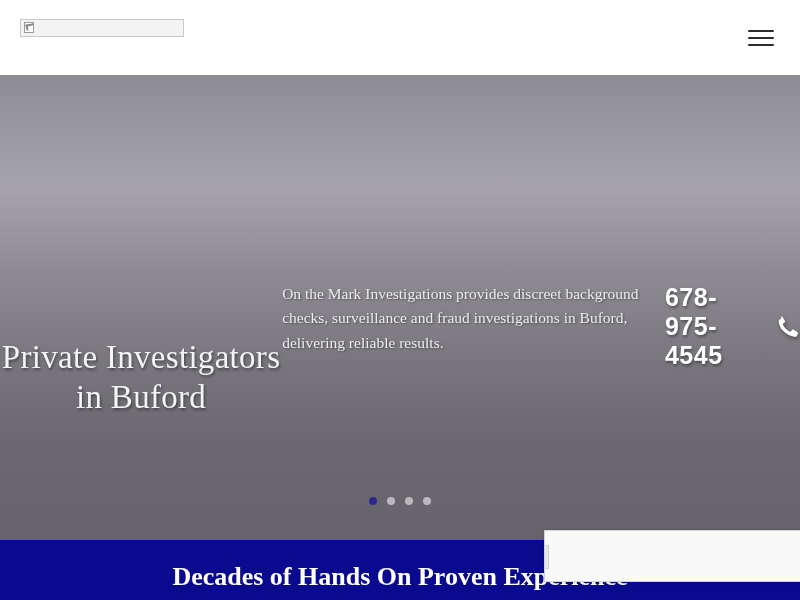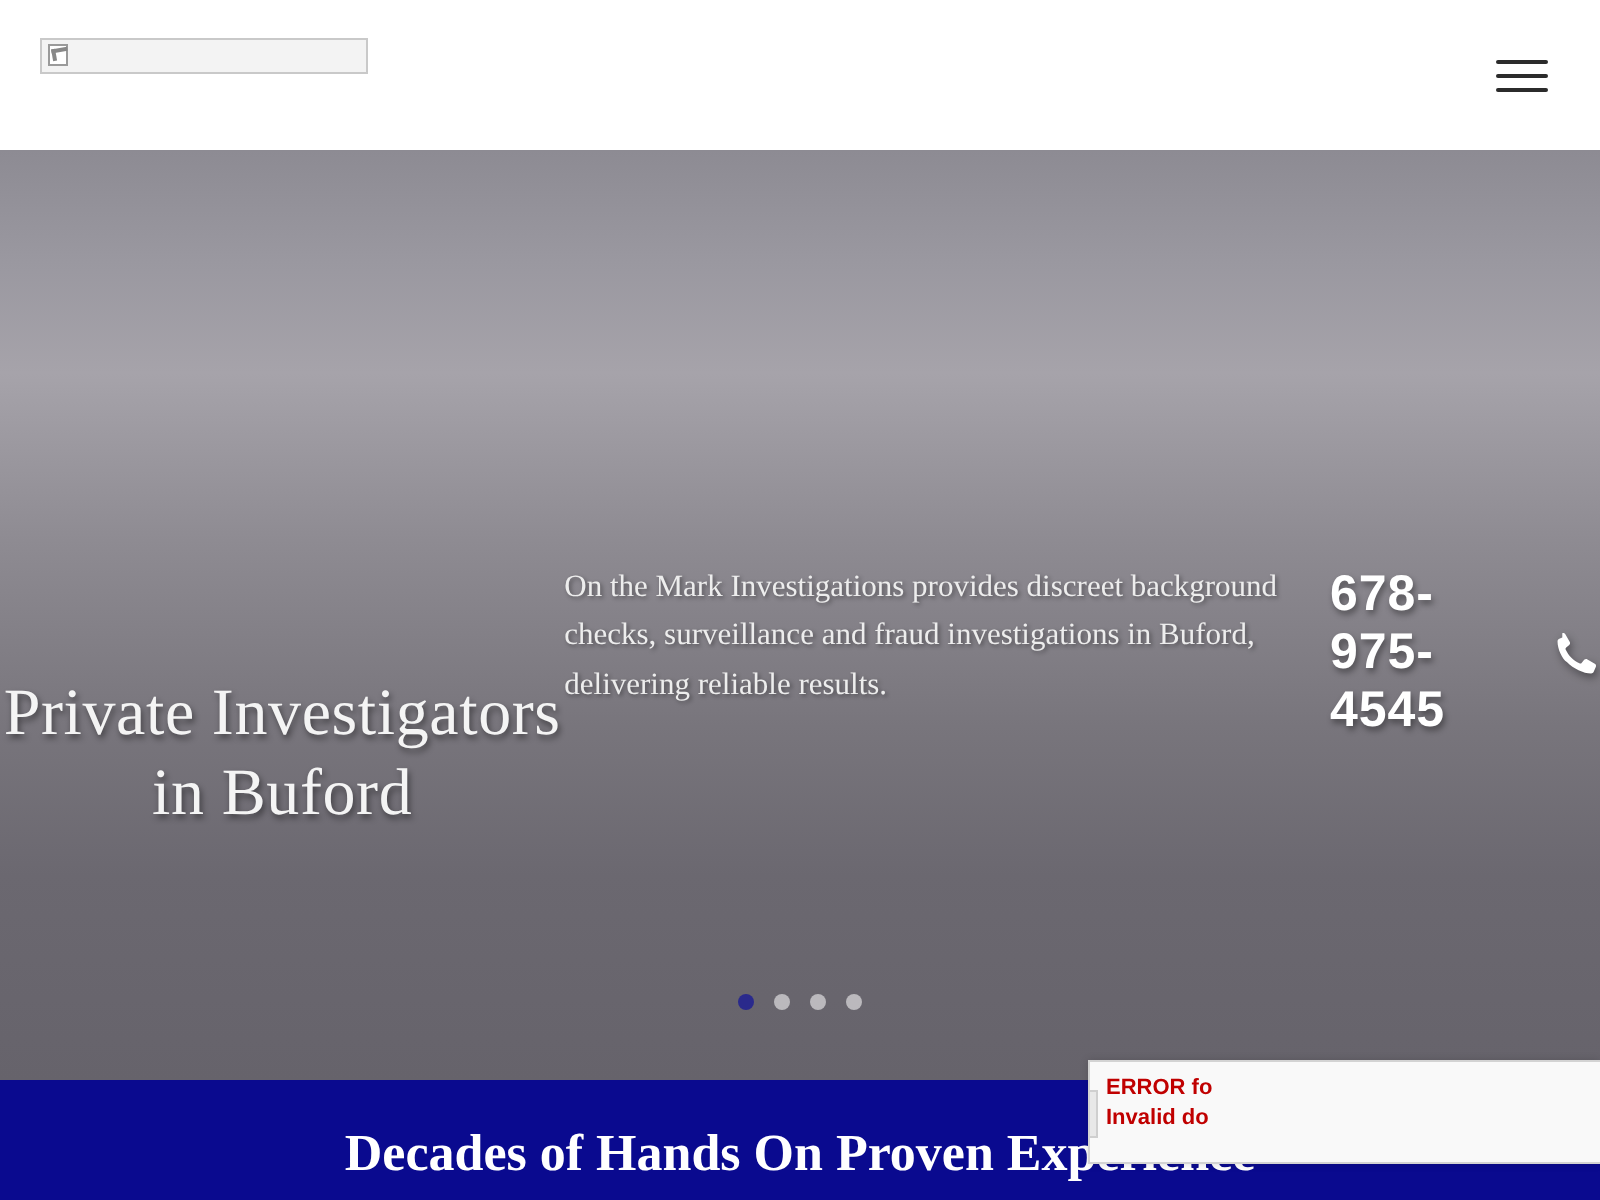--- a/index.html
+++ b/index.html
@@ -241,16 +241,14 @@
   </div>
 </section>
 
 <section class="band">
   <h2 class="band-title">Decades of Hands On Proven Experience</h2>
 </section>
 
 <div class="recaptcha-box">
   <div class="recaptcha-inner">
     <div class="recaptcha-grip"></div>
-    <div class="recaptcha-text">ERROR fo
-Invalid do</div>
   </div>
 </div>
 
 </body></html>

